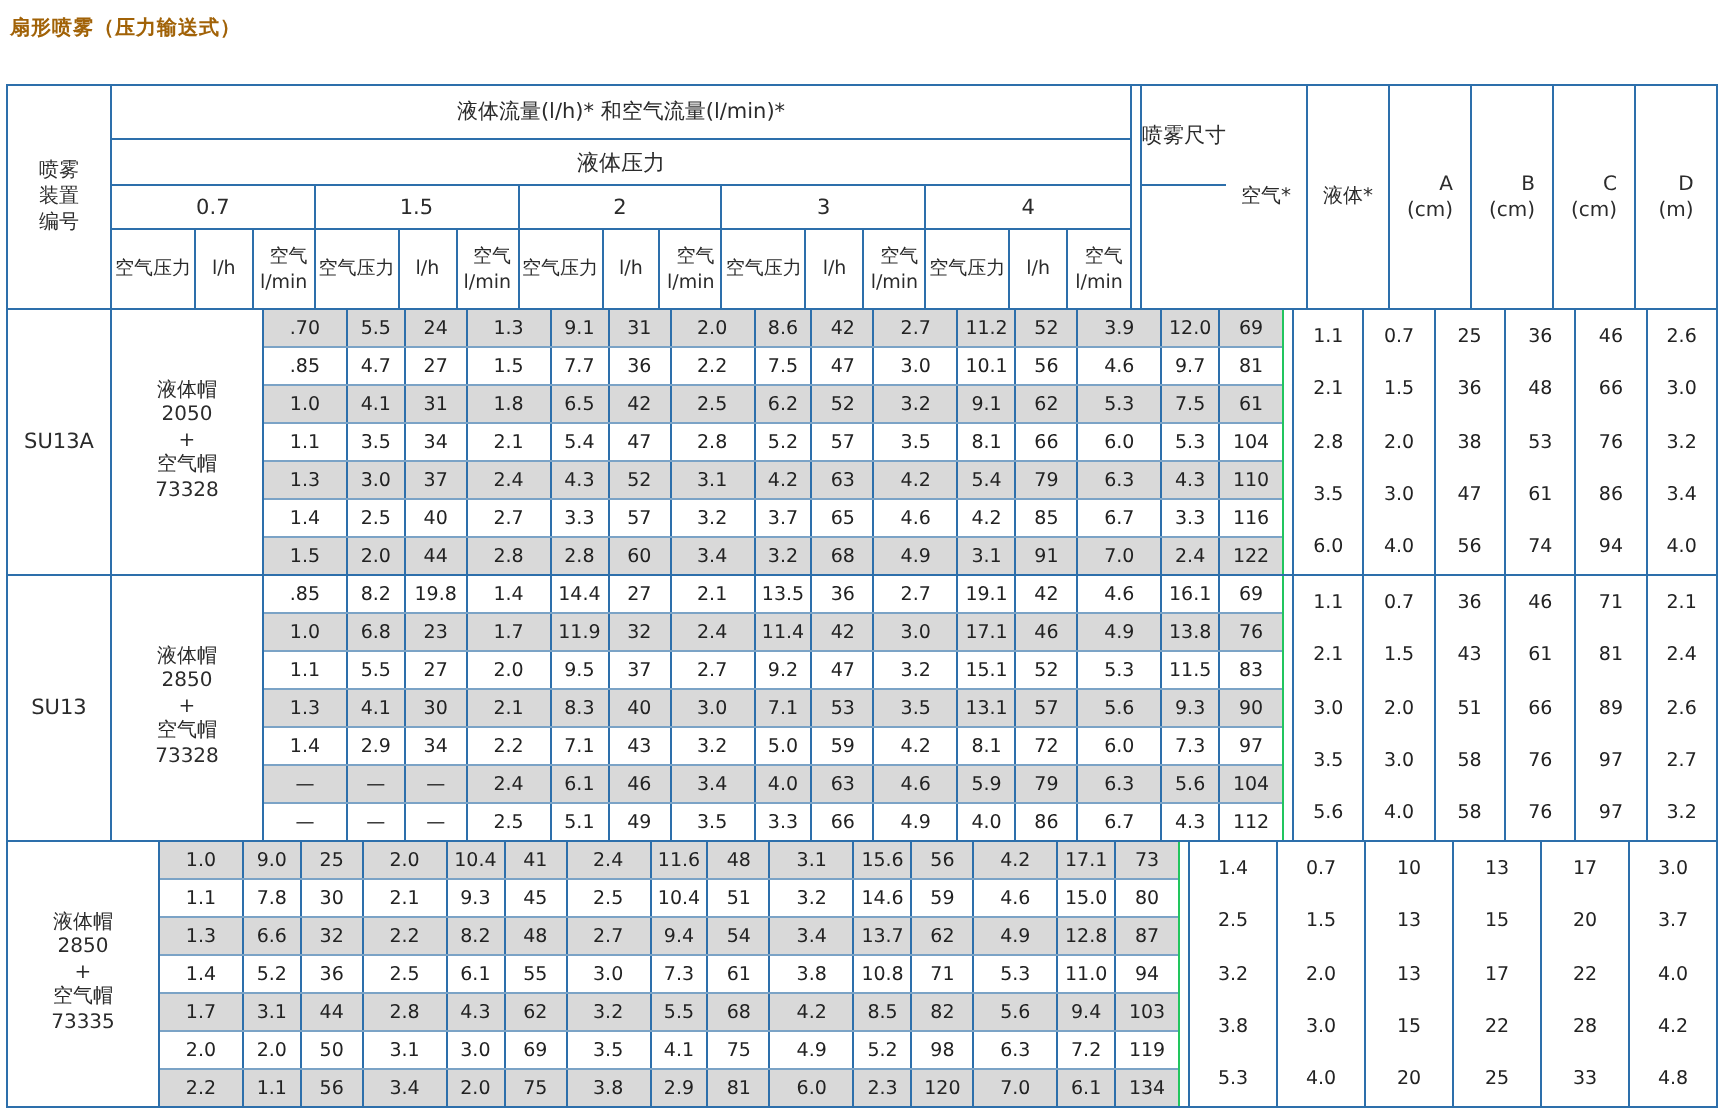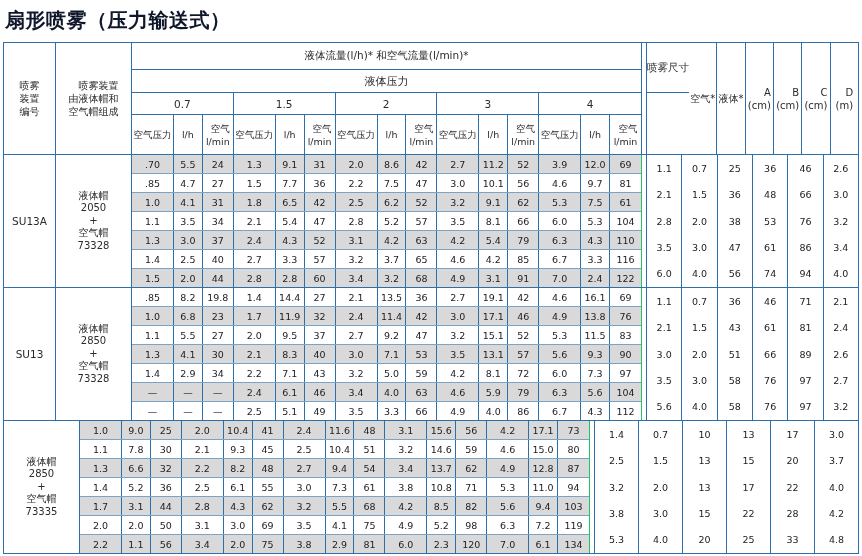--- a/index.html
+++ b/index.html
@@ -1,20 +1,20 @@
 <!DOCTYPE html>
 <html><head>
 <meta charset="utf-8">
 <style>
   * { box-sizing: border-box; margin: 0; padding: 0; }
   html,body { width: 862px; height: 556px; background: #ffffff; overflow: hidden;
     font-family: "DejaVu Sans", "Liberation Sans", sans-serif; color: #2b2b2b; }
   .page { position: relative; width: 862px; height: 556px; }
-  .title { position: absolute; left: 5px; top: 7px; font-size: 20px; font-weight: bold;
-    color: #0f172a; letter-spacing: .5px; }
+  .title { position: absolute; left: 5px; top: 7px; font-size: 10px; font-weight: bold;
+    color: #a16207; letter-spacing: .5px; }
 
   .tbl { position: absolute; left: 3px; top: 42px; width: 856px; height: 512px;
     border: 1px solid #2d6fab; background: #fff; display: flex; flex-direction: column;
     font-size: 10px; }
 
   
   .c { display: flex; align-items: center; justify-content: center; text-align: right; }
   .pre { white-space: pre-line; line-height: 13px; }
 
   
@@ -65,23 +65,20 @@
 
 <div class="page">
   <div class="title">扇形喷雾（压力输送式）</div>
 
   <div class="tbl">
 
     <div class="thead">
       <div class="modelcol c pre">喷雾
 装置
 编号</div>
-      <div class="capscol c pre">喷雾装置
-由液体帽和
-空气帽组成</div>
       <div class="flowhead">
         <div class="hr1 c">液体流量(l/h)* 和空气流量(l/min)*</div>
         <div class="hr2 c">液体压力</div>
         <div class="hr3">
             <div class="pcell c">0.7</div>
             <div class="pcell c">1.5</div>
             <div class="pcell c">2</div>
             <div class="pcell c">3</div>
             <div class="pcell c">4</div>
           </div>

